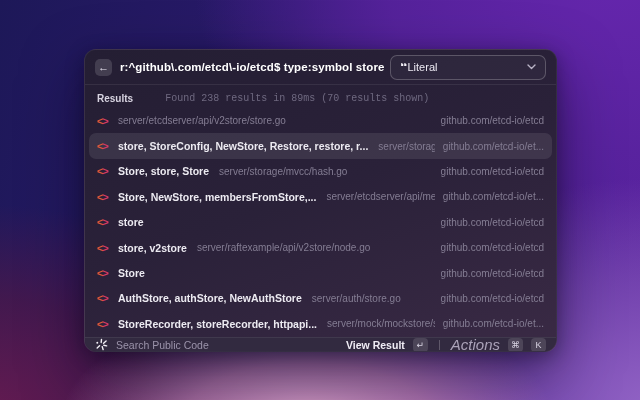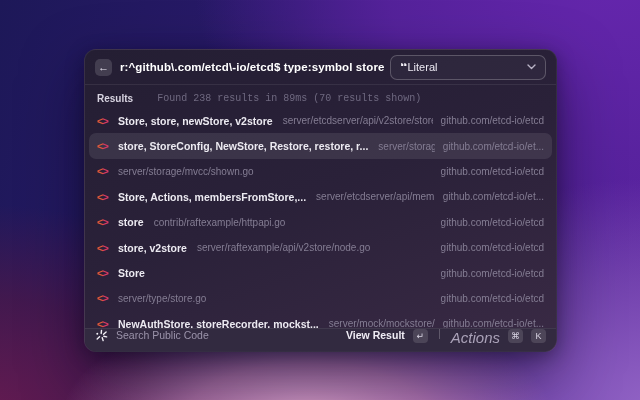--- a/index.html
+++ b/index.html
@@ -28,39 +28,39 @@
   .query-wrap { display: flex; align-items: center; min-width: 0; flex: 1 1 auto; }
   .query { color: #ffffff; font-size: 11.5px; font-weight: 600; letter-spacing: 0.1px; white-space: nowrap; }
   .caret { display: inline-block; width: 1.5px; height: 13px; background: #ffffff; margin-left: 1px; vertical-align: -2px; }
   .pattern-select { flex: 0 0 auto; width: 156px; height: 25px; display: flex; align-items: center;
                     padding: 0 9px; border: 1px solid rgba(255,255,255,0.22); border-radius: 7px;
                     background: rgba(255,255,255,0.03); }
   .quote-ic { color: #f2f0f6; font-size: 15px; font-weight: 700; line-height: 8px; height: 10px; overflow: hidden; transform: translateY(1px); }
   .pattern-label { color: #ece9f2; font-size: 11px; font-weight: 500; }
   .chev { margin-left: auto; display: flex; }
   
-  .results-head { display: flex; align-items: center; gap: 24px; padding: 8px 12px 3px 12px; }
+  .results-head { display: flex; align-items: center; gap: 32px; padding: 8px 12px 3px 12px; }
   .results-label { color: #d8d4e1; font-size: 10px; font-weight: 700; }
   .results-summary { color: #6f6980; font-size: 10px; font-family: Liberation Mono, monospace; }
   
   .list { position: absolute; left: 0; right: 0; top: 58px; bottom: 0; overflow: hidden; }
   .row { height: 25.4px; display: flex; align-items: center; padding: 0 8px; margin: 0 4px;
          border-radius: 7px; white-space: nowrap; overflow: hidden; }
   .row.selected { background: rgba(255,255,255,0.09); }
   .sym-icon { flex: 0 0 auto; width: 15px; font-size: 11px; font-weight: 700; letter-spacing: -1px; margin-right: 6px; }
   .sym-icon .lt { color: #e2593a; font-style: normal; }
   .sym-icon .gt { color: #d93a62; font-style: normal; }
   .r-title { color: #eceaf1; font-size: 10.5px; font-weight: 600; margin-right: 10px; flex: 0 0 auto; }
   .r-path { color: #847d93; font-size: 10px; flex: 0 1 auto; overflow: hidden; }
   .spacer { flex: 1 1 0; min-width: 8px; }
   .r-repo { color: #847d93; font-size: 10px; flex: 0 0 auto; }
   
-  .footer { position: absolute; left: 0; right: 0; bottom: 0; height: 23px;
+  .footer { position: absolute; left: 0; right: 0; bottom: 0; height: 14px;
             background: rgba(51,42,64,0.97); border-top: 1px solid rgba(255,255,255,0.07);
-            display: flex; padding: 0 10px; gap: 8px; }
+            display: flex; align-items: center; padding: 0 10px; gap: 8px; }
   .logo { flex: 0 0 auto; display: flex; }
   .app-name { color: #9b93aa; font-size: 10.5px; }
   .f-spacer { flex: 1 1 0; }
   .primary-label { color: #f0edf5; font-size: 10.5px; font-weight: 600; margin-left: 20px; }
   .keycap { background: rgba(255,255,255,0.13); color: #d9d4e3; border-radius: 4px; height: 14px;
             min-width: 15px; padding: 0 3px; font-size: 9px; line-height: 14px; text-align: center; }
   .v-div { width: 1px; height: 10px; background: rgba(255,255,255,0.22); margin: 0 3px; }
   .actions-label { color: #aaa2b8; font-size: 15px; font-style: italic; }
 </style>
 </head>
@@ -88,74 +88,74 @@
   </div>
 
   <div class="results-head">
     <span class="results-label">Results</span>
     <span class="results-summary">Found 238 results in 89ms (70 results shown)</span>
   </div>
 
   <div class="list">
     <div class="row">
       <span class="sym-icon"><i class="lt">&lt;</i><i class="gt">&gt;</i></span>
-      <span class="r-title">Store, store, newStore, v2store</span>
       <span class="r-path">server/etcdserver/api/v2store/store.go</span>
       <span class="spacer"></span>
       <span class="r-repo">github.com/etcd-io/etcd</span>
     </div>
     <div class="row selected">
       <span class="sym-icon"><i class="lt">&lt;</i><i class="gt">&gt;</i></span>
       <span class="r-title">store, StoreConfig, NewStore, Restore, restore, r...</span>
       <span class="r-path">server/storage/mvcc/kvstore.go</span>
       <span class="spacer"></span>
       <span class="r-repo">github.com/etcd-io/et...</span>
     </div>
     <div class="row">
       <span class="sym-icon"><i class="lt">&lt;</i><i class="gt">&gt;</i></span>
-      <span class="r-path">server/storage/mvcc/shown.go</span>
+      <span class="r-title">Store, store, Store</span>
+      <span class="r-path">server/storage/mvcc/hash.go</span>
       <span class="spacer"></span>
       <span class="r-repo">github.com/etcd-io/etcd</span>
     </div>
     <div class="row">
       <span class="sym-icon"><i class="lt">&lt;</i><i class="gt">&gt;</i></span>
-      <span class="r-title">Store, Actions, membersFromStore,...</span>
+      <span class="r-title">Store, NewStore, membersFromStore,...</span>
       <span class="r-path">server/etcdserver/api/membership/cluste...</span>
       <span class="spacer"></span>
       <span class="r-repo">github.com/etcd-io/et...</span>
     </div>
     <div class="row">
       <span class="sym-icon"><i class="lt">&lt;</i><i class="gt">&gt;</i></span>
       <span class="r-title">store</span>
-      <span class="r-path">contrib/raftexample/httpapi.go</span>
       <span class="spacer"></span>
       <span class="r-repo">github.com/etcd-io/etcd</span>
     </div>
     <div class="row">
       <span class="sym-icon"><i class="lt">&lt;</i><i class="gt">&gt;</i></span>
       <span class="r-title">store, v2store</span>
       <span class="r-path">server/raftexample/api/v2store/node.go</span>
       <span class="spacer"></span>
       <span class="r-repo">github.com/etcd-io/etcd</span>
     </div>
     <div class="row">
       <span class="sym-icon"><i class="lt">&lt;</i><i class="gt">&gt;</i></span>
       <span class="r-title">Store</span>
       <span class="spacer"></span>
       <span class="r-repo">github.com/etcd-io/etcd</span>
     </div>
     <div class="row">
       <span class="sym-icon"><i class="lt">&lt;</i><i class="gt">&gt;</i></span>
-      <span class="r-path">server/type/store.go</span>
+      <span class="r-title">AuthStore, authStore, NewAuthStore</span>
+      <span class="r-path">server/auth/store.go</span>
       <span class="spacer"></span>
       <span class="r-repo">github.com/etcd-io/etcd</span>
     </div>
     <div class="row">
       <span class="sym-icon"><i class="lt">&lt;</i><i class="gt">&gt;</i></span>
-      <span class="r-title">NewAuthStore, storeRecorder, mockst...</span>
+      <span class="r-title">StoreRecorder, storeRecorder, httpapi...</span>
       <span class="r-path">server/mock/mockstore/store_recorder.go</span>
       <span class="spacer"></span>
       <span class="r-repo">github.com/etcd-io/et...</span>
     </div>
   </div>
 
   <div class="footer">
     <span class="logo">
       <svg width="13" height="13" viewBox="0 0 24 24">
         <g stroke="#f3f1f7" stroke-width="2.6" stroke-linecap="round" fill="none">

